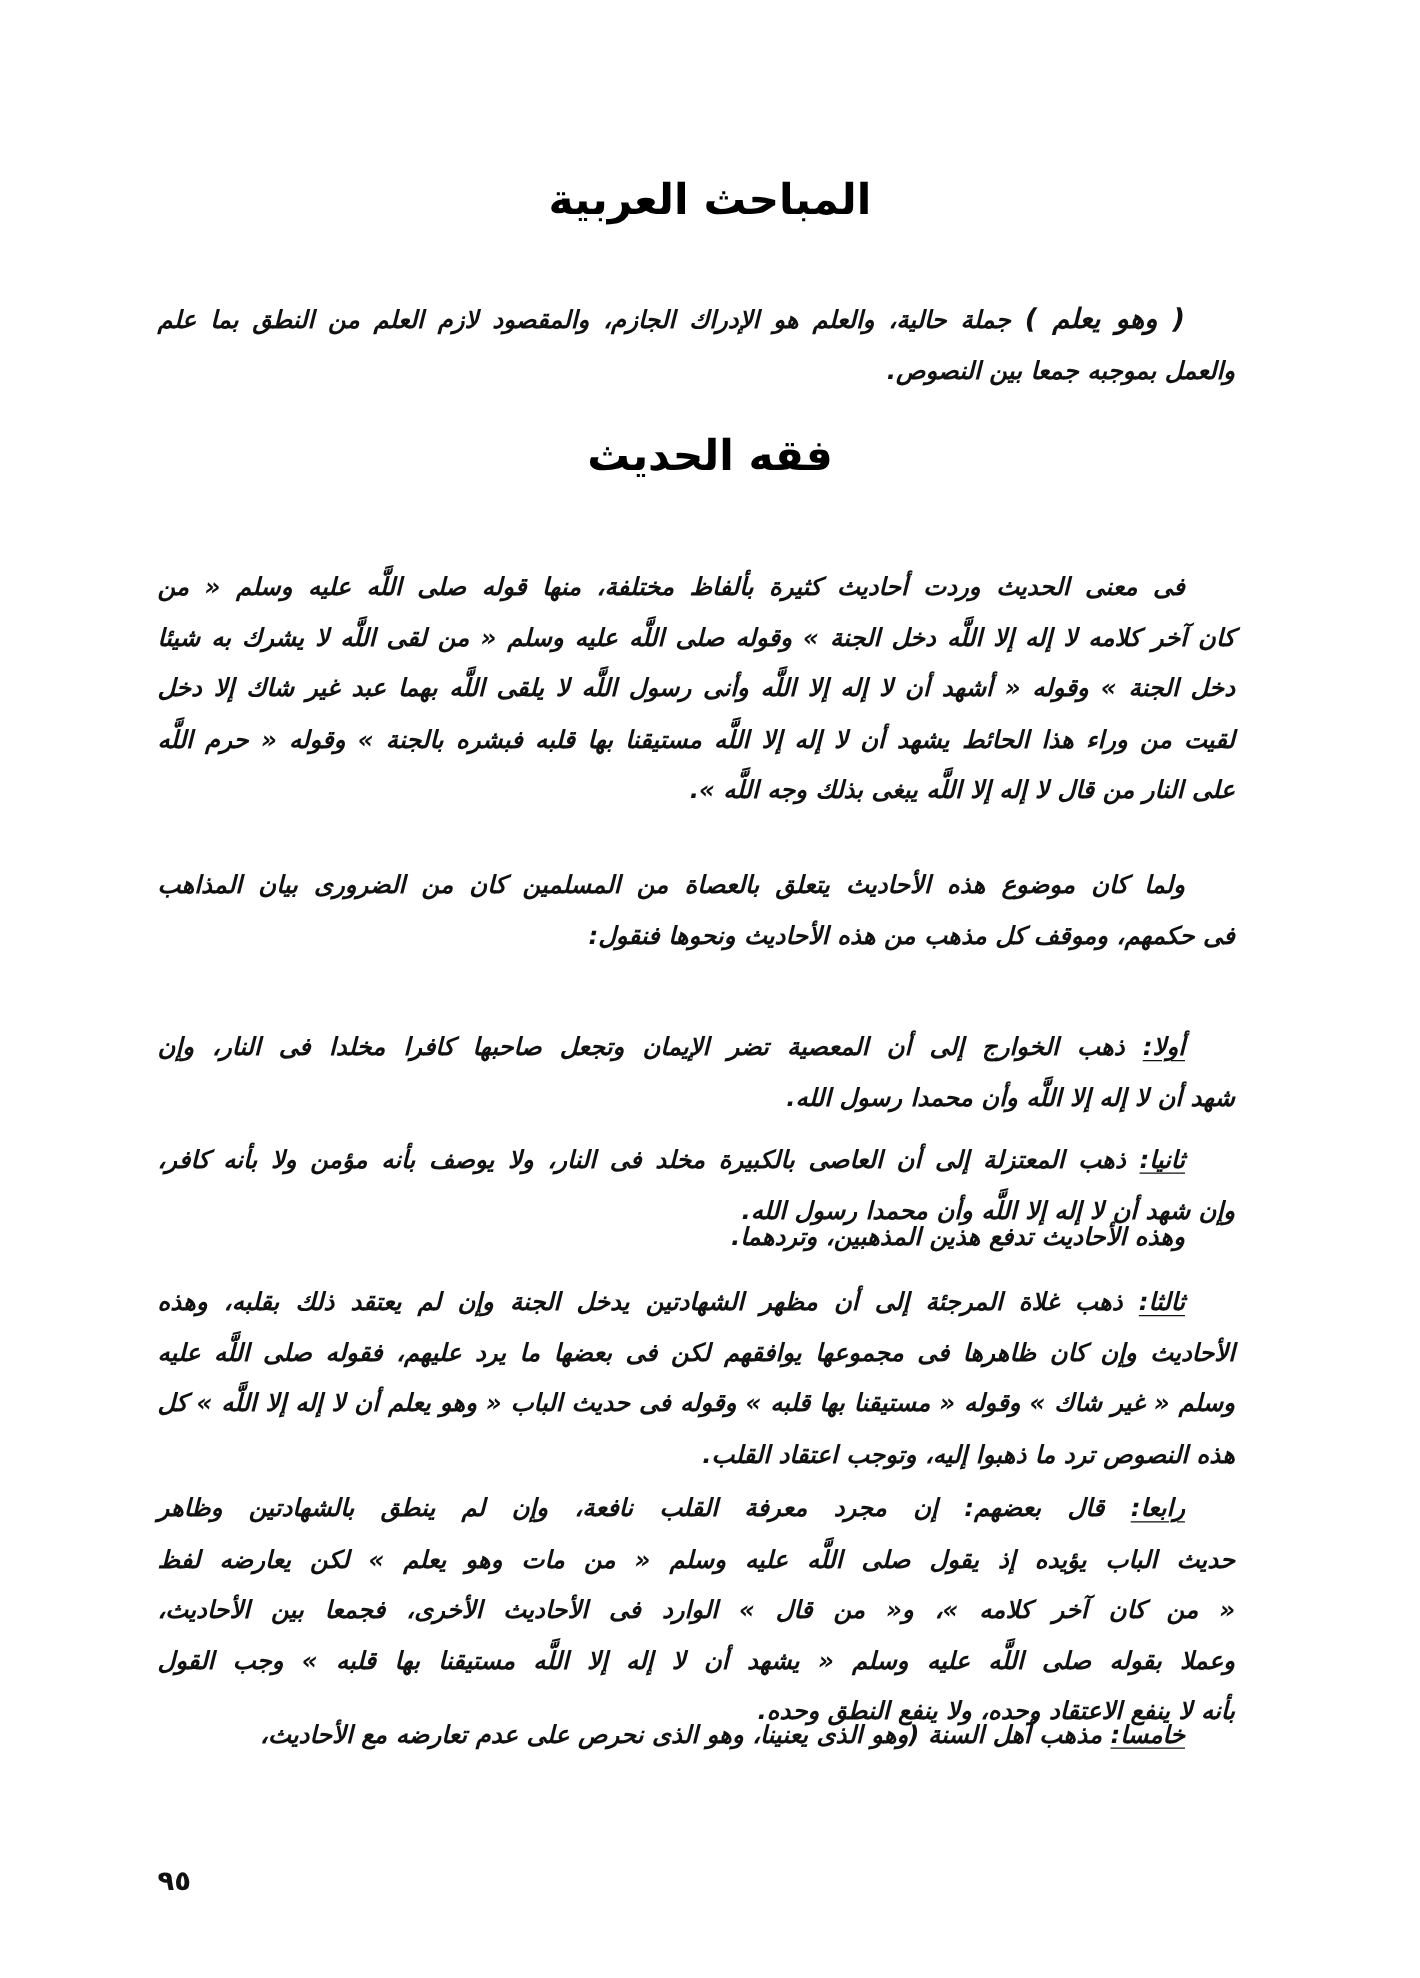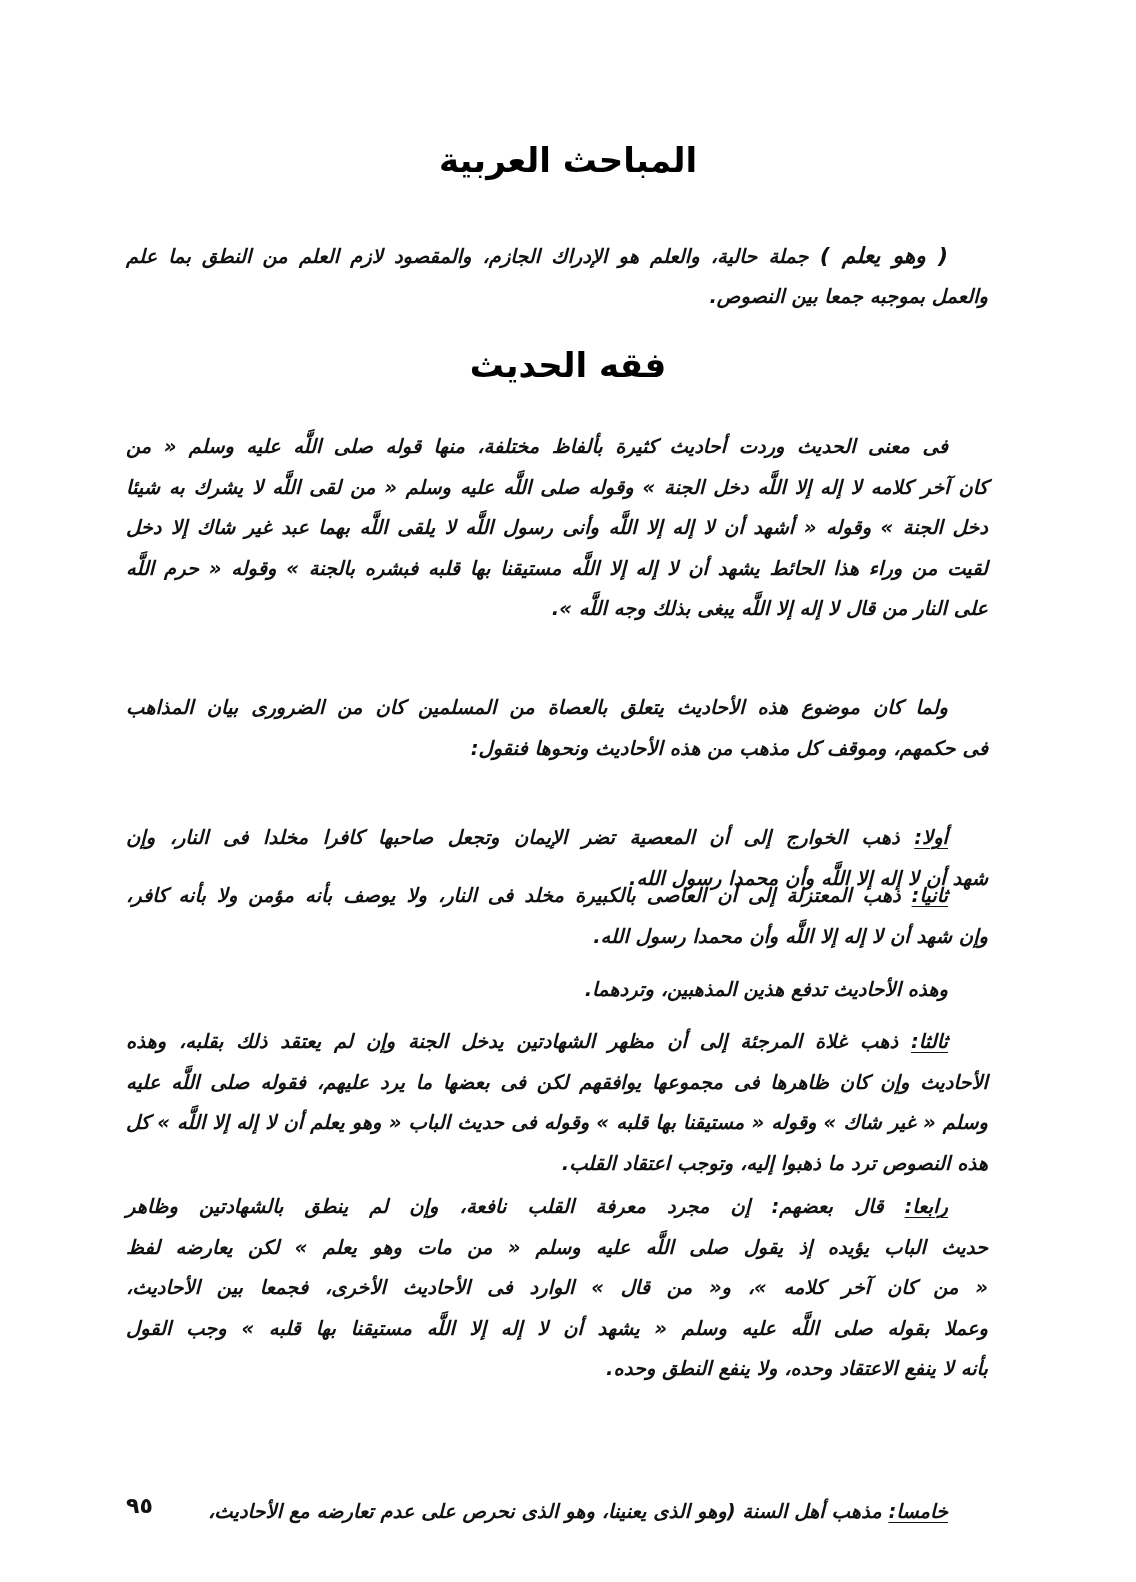--- a/index.html
+++ b/index.html
@@ -12,28 +12,28 @@
   .t2 { top:345px; }
   .para { position:absolute; left:126px; width:862px; direction:rtl; text-align:justify;
           font-size:19.5px; line-height:40.5px; font-weight:bold; color:#111; }
   .para .line { display:block; text-align:justify; text-align-last:justify; white-space:nowrap; overflow:visible; height:40.5px;font-style:italic; }
   .para .line.last { text-align-last:right; }
   .para .line.first { padding-right:40px; }
   .lead { font-weight:900; text-decoration:underline; text-decoration-thickness:1px; text-underline-offset:4px; }
   .lead-big { font-size:22px; font-weight:900; }
   .pagenum { position:absolute; left:126px; top:1493px; font-size:22px; font-weight:bold; direction:rtl; }
   .p1 { top:236px; }
-  .p2 { top:427px; }
+  .p2 { top:450px; }
   .p3 { top:688px; }
   .p4 { top:781px;margin-top:37px; }
-  .p5 { top:876px; }
+  .p5 { top:908px; }
   .p6 { top:970px; }
   .p7 { top:1022px; }
   .p8 { top:1187px; }
-  .p9 { top:1492px; }
+  .p9 { top:1368px; }
 </style>
 </head>
 <body>
 
 <div class="page">
 
   <div class="title t1">المباحث العربية</div>
 
   <div class="para p1">
     <span class="line first"><span class="lead-big">( وهو يعلم )</span> <span>جملة حالية، والعلم هو الإدراك الجازم، والمقصود لازم العلم من النطق بما علم</span></span>

